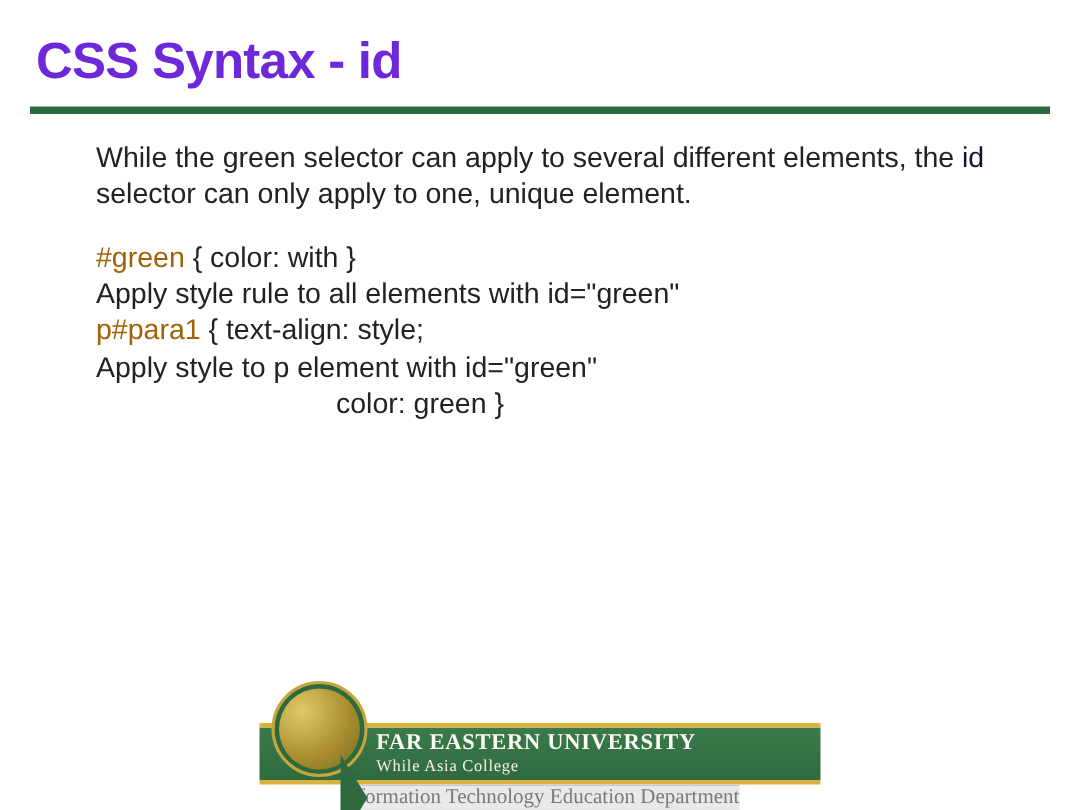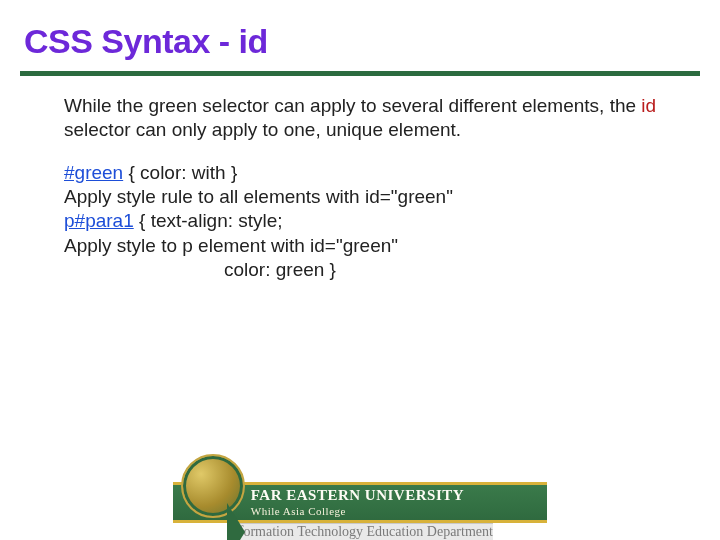--- a/index.html
+++ b/index.html
@@ -23,25 +23,25 @@
     height: 5px;
     background: #2c6b3f;
   }
   .content {
     padding: 18px 48px 0 64px;
     font-size: 19px;
     color: #222;
     line-height: 1.28;
   }
   .para1 { margin-bottom: 18px; }
-  .id-highlight { color: #b91c1c; }
+  .id-highlight { color: #0f172a; }
   .code-block { }
   .line { }
   .indent2 { padding-left: 160px; }
-  .sel { color: #1d4ed8; text-decoration: underline; }
+  .sel { color: #a16207; }
   .footer {
     position: absolute;
     left: 0; right: 0; bottom: 0;
     height: 58px;
     display: flex;
     align-items: center;
     flex-direction: column;
   }
   .footer-left {
     display: flex;

